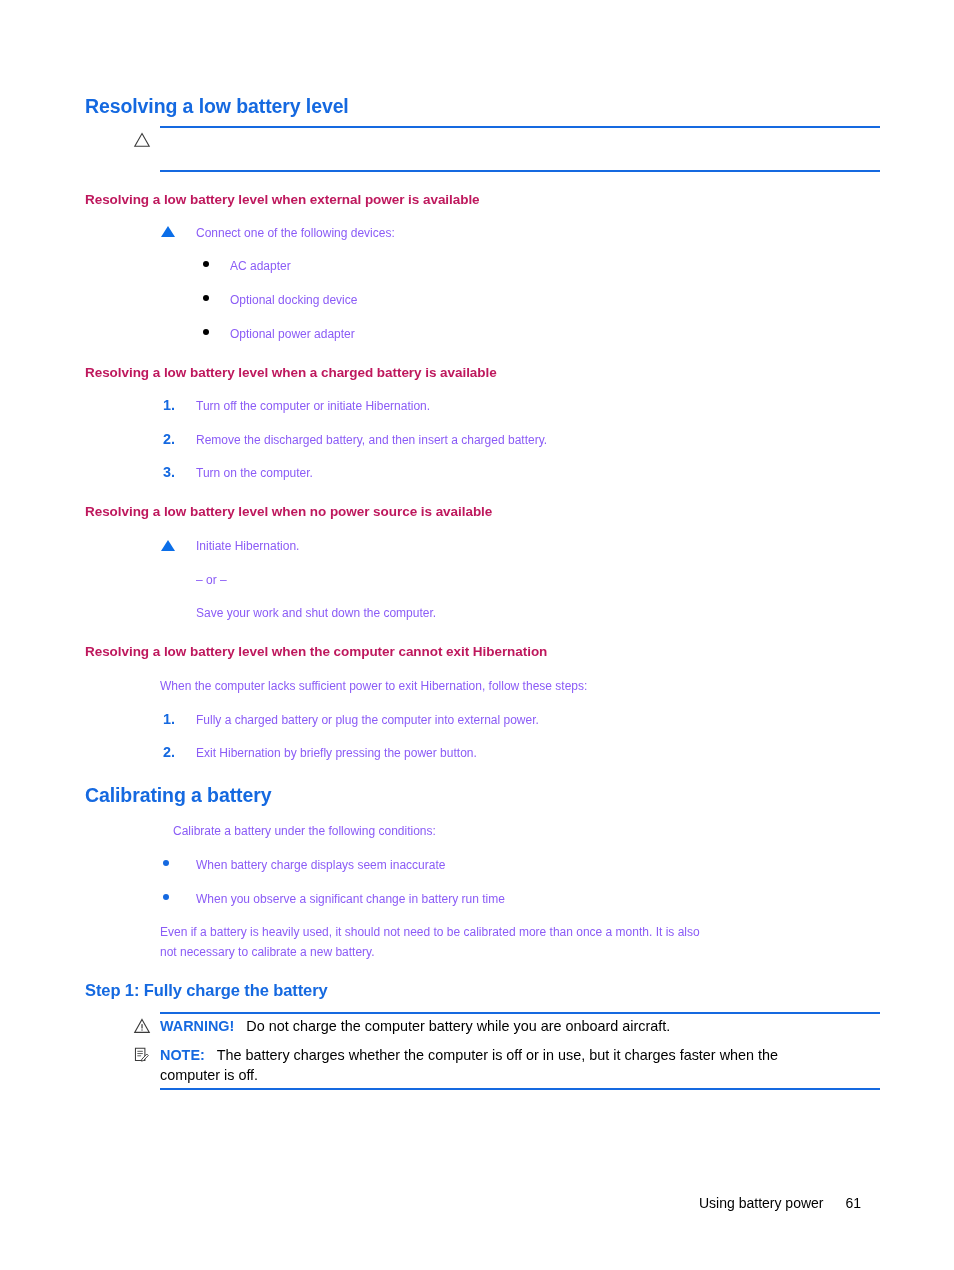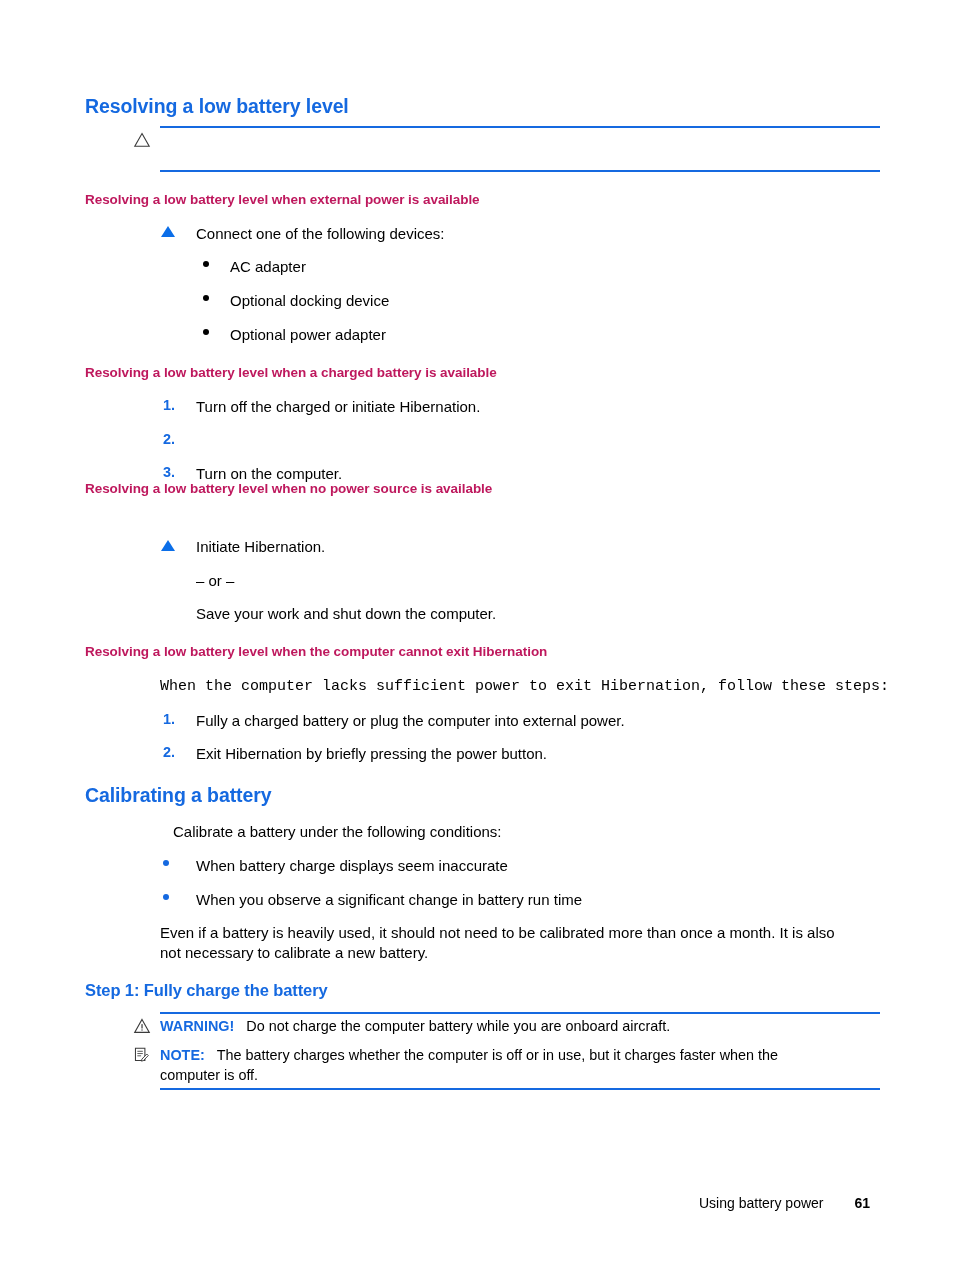--- a/index.html
+++ b/index.html
@@ -36,23 +36,23 @@
     font-size: 13.5px;
     font-weight: bold;
     color: #be185d;
     letter-spacing: -0.05px;
     white-space: nowrap;
   }
 
   
   .para {
     position: absolute;
-    font-size: 15px;
+    font-size: 12px;
     line-height: 19.5px;
-    color: #000000;
+    color: #8b5cf6;
   }
 
   
   .admon {
     position: absolute;
     box-sizing: border-box;
   }
   .admon .rule {
     position: absolute;
     left: 0;
@@ -107,22 +107,21 @@
 
   
   .footer {
     position: absolute;
     font-size: 14px;
     color: #000000;
     white-space: nowrap;
   }
   .footer .pnum {
     display: inline-block;
-    margin-left: 31px;
-    font-weight: bold;
+    margin-left: 22px;
   }
 </style>
 </head>
 <body>
 
 <div class="page">
 
   <div class="h1" style="left:85px; top:95px;">Resolving a low battery level</div>
 
   <div class="admon" style="left:160px; top:126px; width:720px; height:46px;">
@@ -143,39 +142,40 @@
 
   <div class="dot-black" style="left:203px; top:295px;"></div>
   <div class="para" style="left:230px; top:291px;">Optional docking device</div>
 
   <div class="dot-black" style="left:203px; top:329px;"></div>
   <div class="para" style="left:230px; top:325px;">Optional power adapter</div>
 
   <div class="h2" style="left:85px; top:365px;">Resolving a low battery level when a charged battery is available</div>
 
   <div class="num" style="left:163px; top:397px;">1.</div>
-  <div class="para" style="left:196px; top:397px;">Turn off the charged or initiate Hibernation.</div>
+  <div class="para" style="left:196px; top:397px;">Turn off the computer or initiate Hibernation.</div>
 
   <div class="num" style="left:163px; top:431px;">2.</div>
+  <div class="para" style="left:196px; top:431px;">Remove the discharged battery, and then insert a charged battery.</div>
 
   <div class="num" style="left:163px; top:464px;">3.</div>
   <div class="para" style="left:196px; top:464px;">Turn on the computer.</div>
 
-  <div class="h2" style="left:85px; top:481px;">Resolving a low battery level when no power source is available</div>
+  <div class="h2" style="left:85px; top:504px;">Resolving a low battery level when no power source is available</div>
 
   <div class="tri-marker" style="left:161px; top:540px;"></div>
   <div class="para" style="left:196px; top:537px;">Initiate Hibernation.</div>
 
   <div class="para" style="left:196px; top:571px;">– or –</div>
 
   <div class="para" style="left:196px; top:604px;">Save your work and shut down the computer.</div>
 
   <div class="h2" style="left:85px; top:644px;">Resolving a low battery level when the computer cannot exit Hibernation</div>
 
-  <div class="para" style="left:160px; top:677px;font-family:Liberation Mono, monospace;">When the computer lacks sufficient power to exit Hibernation, follow these steps:</div>
+  <div class="para" style="left:160px; top:677px;">When the computer lacks sufficient power to exit Hibernation, follow these steps:</div>
 
   <div class="num" style="left:163px; top:711px;">1.</div>
   <div class="para" style="left:196px; top:711px;">Fully a charged battery or plug the computer into external power.</div>
 
   <div class="num" style="left:163px; top:744px;">2.</div>
   <div class="para" style="left:196px; top:744px;">Exit Hibernation by briefly pressing the power button.</div>
 
   <div class="h1" style="left:85px; top:784px;">Calibrating a battery</div>
 
   <div class="para" style="left:173px; top:822px;">Calibrate a battery under the following conditions:</div>

